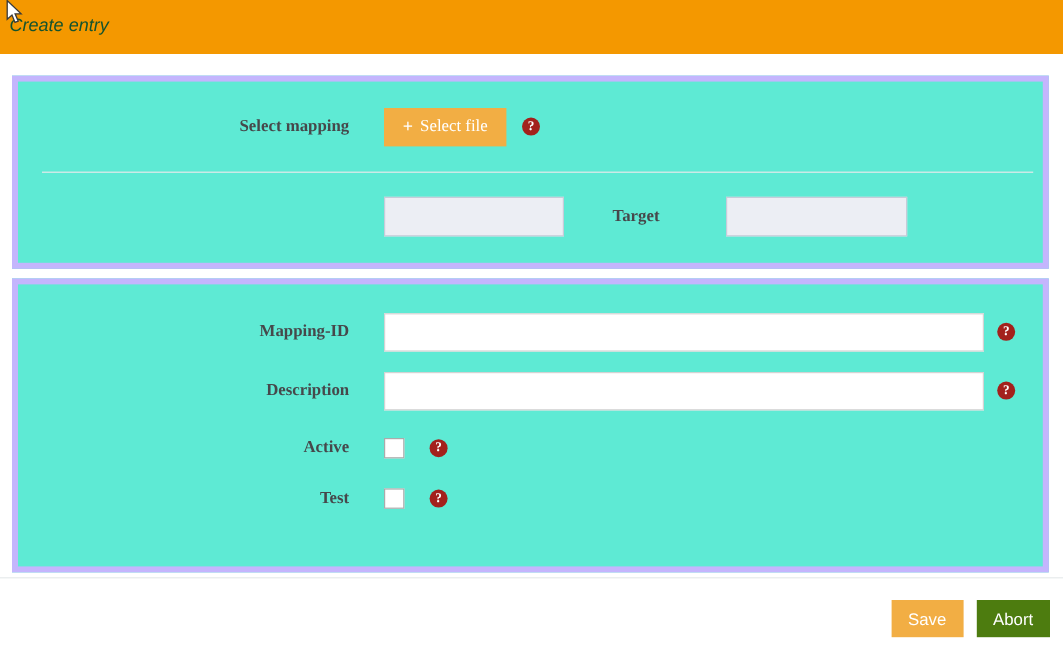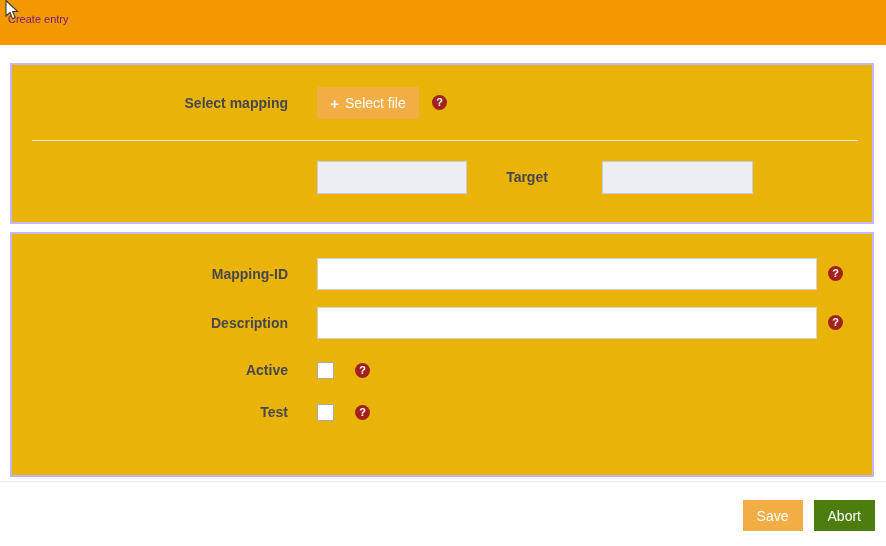--- a/index.html
+++ b/index.html
@@ -1,24 +1,24 @@
 <!DOCTYPE html>
 <html><head>
 <meta charset="utf-8">
 <style>
   * { margin:0; padding:0; box-sizing:border-box; }
   html,body { width:886px; height:546px; background:#fff; font-family:"Liberation Sans",sans-serif; overflow:hidden; }
   body { position:relative; }
 
   .header { position:absolute; top:0; left:0; width:886px; height:45px; background:#F49800; }
-  .header-title { position:absolute; left:8px; top:13px; color:#701a75; font-size:11px; }
+  .header-title { position:absolute; left:8px; top:13px; color:#14532d; font-size:15px;font-style:italic; }
 
   .cursor { position:absolute; left:5px; top:0; z-index:10; }
 
-  .panel { position:absolute; left:10px; width:864px; background:#eab308; border:2px solid #c4b5fd; }
+  .panel { position:absolute; left:10px; width:864px; background:#5eead4; border:5px solid #c4b5fd;font-family:Liberation Serif, serif; }
   .panel1 { top:63px; height:161px; }
   .panel2 { top:232px; height:245px; }
 
   .label-col { position:absolute; left:0; width:276px; text-align:right; font-weight:bold; font-size:14px; color:#46484B; }
   .lbl-select { top:22px; line-height:32px; }
   .lbl-source { top:96px; line-height:33px; }
   .lbl-target { position:absolute; left:465px; width:100px; top:96px; line-height:33px; text-align:center; font-weight:bold; font-size:14px; color:#46484B; }
   .lbl-mid    { top:24px; line-height:32px; }
   .lbl-desc   { top:73px; line-height:32px; }
   .lbl-active { top:128px; line-height:17px; }

